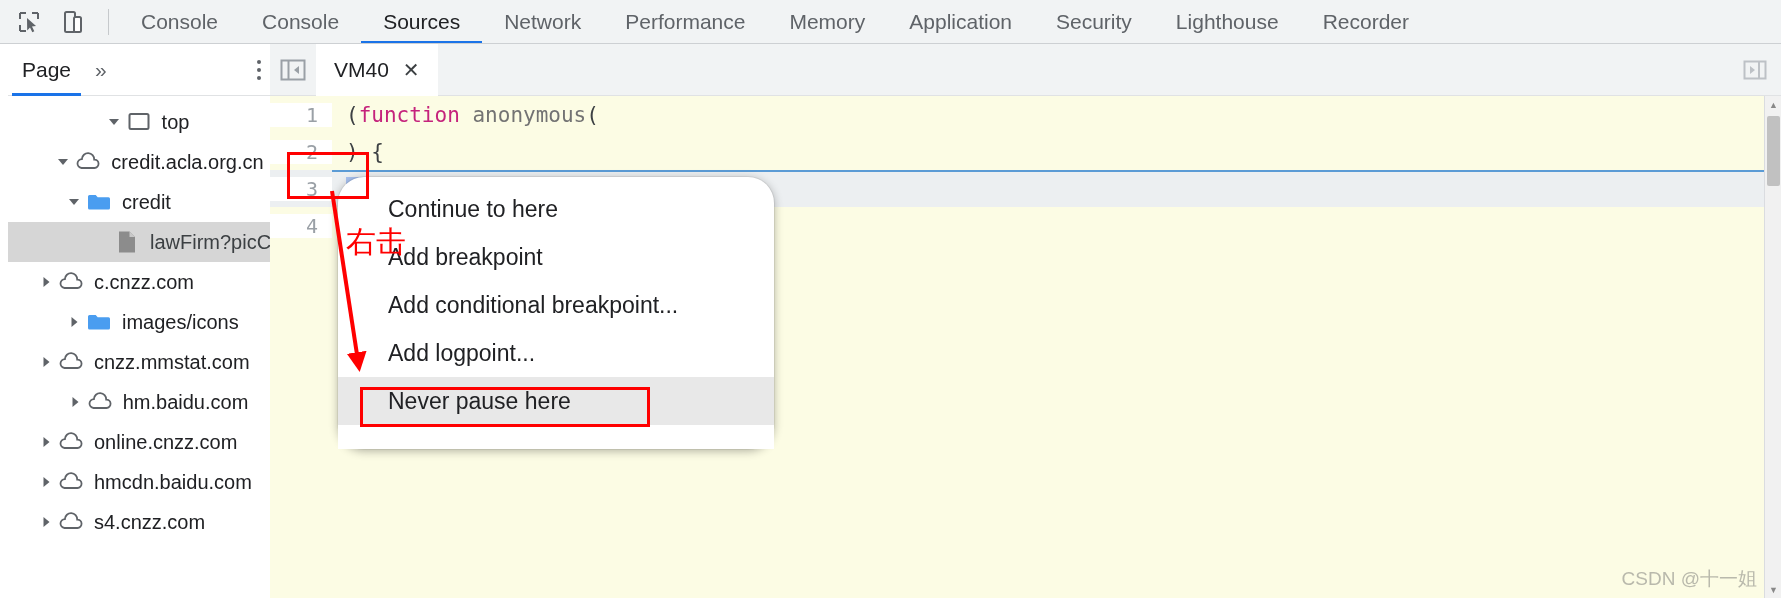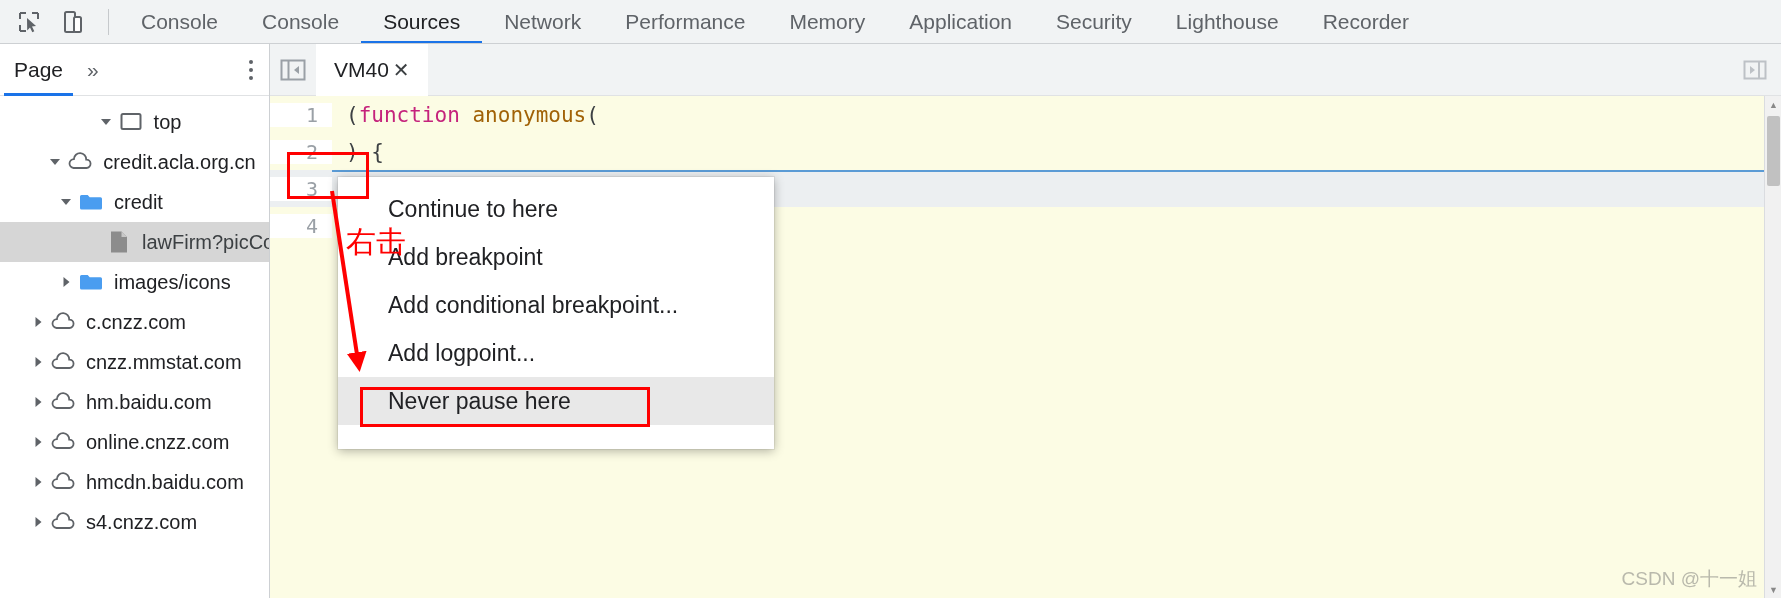--- a/index.html
+++ b/index.html
@@ -38,21 +38,21 @@
     cursor: pointer;
   }
   .main-tab.selected { color: #202124; }
   .main-tab.selected::after {
     content: ""; position: absolute; left: 0; right: 0; bottom: 0;
     height: 3px; background: #1a73e8;
   }
 
   
   .navigator {
-    position: absolute; left: 0; top: 44px;
+    position: absolute; left: 8px; top: 44px;
     width: 270px; height: 554px;
     background: #ffffff;
     border-right: 1px solid #cdd0d3;
     overflow: hidden;
   }
   .nav-header {
     position: relative;
     height: 52px;
     display: flex; align-items: center;
     border-bottom: 1px solid #e0e2e4;
@@ -109,21 +109,21 @@
     height: 52px;
     background: #f1f3f4;
     border-bottom: 1px solid #e0e2e4;
     display: flex; align-items: center;
   }
   .panel-toggle {
     width: 46px; height: 52px; display: flex; align-items: center; justify-content: center;
     cursor: pointer; flex: none;
   }
   .file-tab {
-    display: flex; align-items: center; gap: 4px;
+    display: flex; align-items: center; gap: 14px;
     height: 52px; padding: 0 18px;
     background: #ffffff;
     font-size: 21px; color: #202124;
     cursor: pointer;
   }
   .tab-close { font-size: 20px; color: #3c4043; cursor: pointer; line-height: 1; }
   .expand-right {
     margin-left: auto; margin-right: 4px;
     display: flex; align-items: center; justify-content: center;
     width: 44px; height: 52px; cursor: pointer; flex: none;
@@ -148,21 +148,21 @@
     text-align: right; padding-right: 14px;
     color: #9aa0a6;
     background: #ffffff;
     font-family: "DejaVu Sans Mono", monospace;
     font-size: 20px;
   }
   .code-text { position: relative; flex: 1; padding-left: 14px; white-space: pre; }
   .row-exec { background: #fcfce4; }
   .row-current { background: #eceff1; }
   .kw { color: #c5237c; }
-  .ident { color: #a16207; margin-top: 23px; }
+  .ident { color: #737373; margin-top: 23px; }
   .punc { color: #3c4043; }
   .sel { background: #a8c2f0; }
   .exec-underline {
     position: absolute; left: 62px; right: 0; top: 0;
     height: 2px; background: #5b9bd5;
   }
 
   
   .v-scroll {
     position: absolute; right: 0; top: 0; bottom: 0; width: 17px;
@@ -187,20 +187,21 @@
 
   
   .ctx-menu {
     position: absolute;
     left: 338px; top: 177px;
     width: 436px;
     background: #ffffff;
     box-shadow: 0 2px 10px rgba(0,0,0,0.30), 0 0 0 1px rgba(0,0,0,0.06);
     padding: 8px 0 0 0;
     z-index: 40;
+    border-radius: 26px;
   }
   .ctx-item {
     height: 48px;
     display: flex; align-items: center;
     padding-left: 50px;
     font-size: 23px;
     color: #202124;
     white-space: nowrap;
     cursor: pointer;
     font-family: "Liberation Sans", sans-serif;
@@ -316,20 +317,34 @@
         <span class="twisty"></span>
         <span class="tree-icon">
           <svg width="22" height="24" viewBox="0 0 22 24">
             <path d="M3 1.5 h10.5 L19 7 v15.5 h-16 z" fill="#8c8c8c"></path>
             <path d="M13.5 1.5 L19 7 h-5.5 z" fill="#c8c8c8"></path>
           </svg>
         </span>
         <span class="tree-label">lawFirm?picCode</span>
       </div>
 
+      <div class="tree-row" style="padding-left:28px;">
+        <span class="twisty">
+          <svg width="14" height="14" viewBox="0 0 14 14">
+              <path d="M4.5 2 l6 5 -6 5z" fill="#5f6368"></path>
+            </svg>
+        </span>
+        <span class="tree-icon">
+          <svg width="26" height="20" viewBox="0 0 26 20">
+            <path d="M6.5 16 a4.5 4.5 0 0 1 0.4-8.97 A6 6 0 0 1 19.2 7.6 a4.2 4.2 0 0 1 0.3 8.4 z" stroke="#5f6368" stroke-width="1.8" fill="#fff"></path>
+          </svg>
+        </span>
+        <span class="tree-label">c.cnzz.com</span>
+      </div>
+
       <div class="tree-row" style="padding-left:56px;">
         <span class="twisty">
           <svg width="14" height="14" viewBox="0 0 14 14">
               <path d="M4.5 2 l6 5 -6 5z" fill="#5f6368"></path>
             </svg>
         </span>
         <span class="tree-icon">
           <svg width="24" height="20" viewBox="0 0 24 20">
             <path d="M1 4.5 a1.5 1.5 0 0 1 1.5-1.5 h6.2 l2 2.2 h10.8 a1.5 1.5 0 0 1 1.5 1.5 v9.3 a1.5 1.5 0 0 1 -1.5 1.5 h-19 a1.5 1.5 0 0 1 -1.5-1.5 z" fill="#4a9df0"></path>
           </svg>
@@ -341,38 +356,24 @@
         <span class="twisty">
           <svg width="14" height="14" viewBox="0 0 14 14">
               <path d="M4.5 2 l6 5 -6 5z" fill="#5f6368"></path>
             </svg>
         </span>
         <span class="tree-icon">
           <svg width="26" height="20" viewBox="0 0 26 20">
             <path d="M6.5 16 a4.5 4.5 0 0 1 0.4-8.97 A6 6 0 0 1 19.2 7.6 a4.2 4.2 0 0 1 0.3 8.4 z" stroke="#5f6368" stroke-width="1.8" fill="#fff"></path>
           </svg>
         </span>
-        <span class="tree-label">c.cnzz.com</span>
-      </div>
-
-      <div class="tree-row" style="padding-left:28px;">
-        <span class="twisty">
-          <svg width="14" height="14" viewBox="0 0 14 14">
-              <path d="M4.5 2 l6 5 -6 5z" fill="#5f6368"></path>
-            </svg>
-        </span>
-        <span class="tree-icon">
-          <svg width="26" height="20" viewBox="0 0 26 20">
-            <path d="M6.5 16 a4.5 4.5 0 0 1 0.4-8.97 A6 6 0 0 1 19.2 7.6 a4.2 4.2 0 0 1 0.3 8.4 z" stroke="#5f6368" stroke-width="1.8" fill="#fff"></path>
-          </svg>
-        </span>
         <span class="tree-label">cnzz.mmstat.com</span>
       </div>
 
-      <div class="tree-row" style="padding-left:28px;">
+      <div class="tree-row" style="padding-left:28px;justify-content:center;">
         <span class="twisty">
           <svg width="14" height="14" viewBox="0 0 14 14">
               <path d="M4.5 2 l6 5 -6 5z" fill="#5f6368"></path>
             </svg>
         </span>
         <span class="tree-icon">
           <svg width="26" height="20" viewBox="0 0 26 20">
             <path d="M6.5 16 a4.5 4.5 0 0 1 0.4-8.97 A6 6 0 0 1 19.2 7.6 a4.2 4.2 0 0 1 0.3 8.4 z" stroke="#5f6368" stroke-width="1.8" fill="#fff"></path>
           </svg>
         </span>

